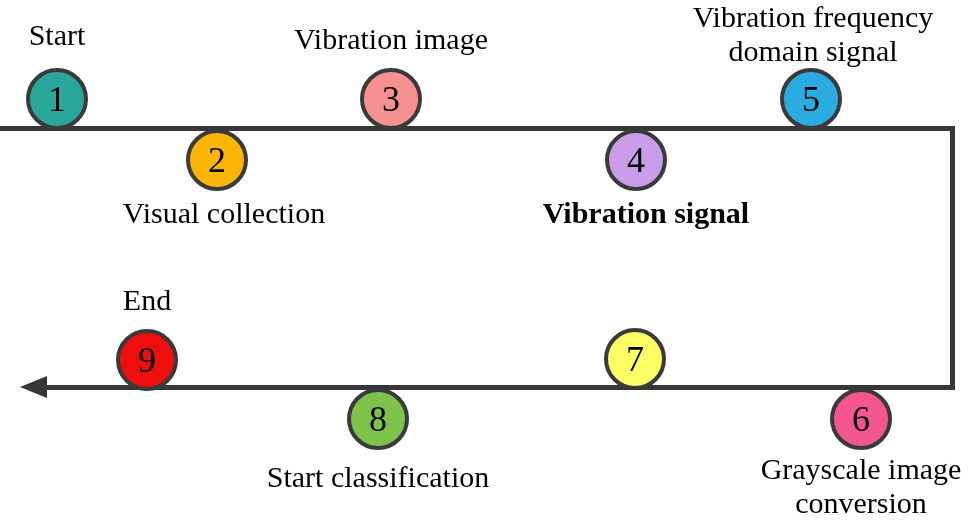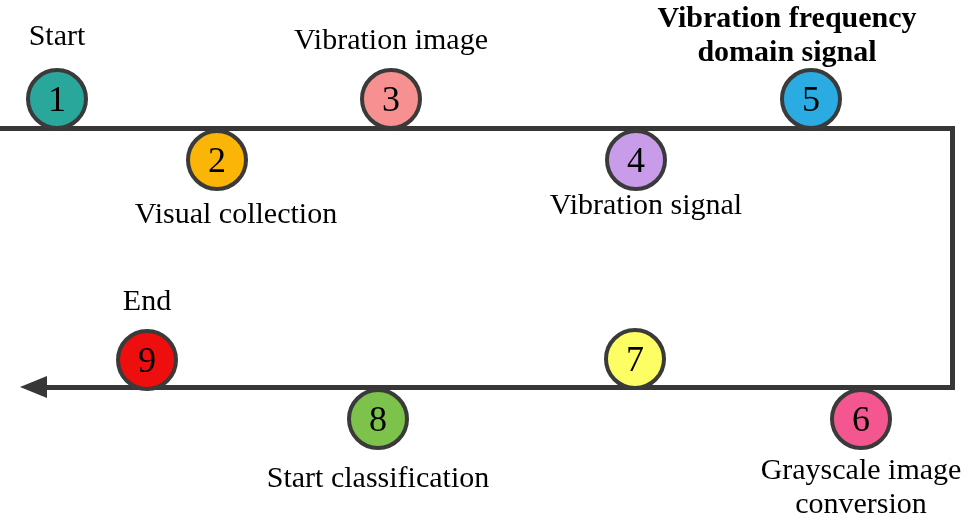--- a/index.html
+++ b/index.html
@@ -55,24 +55,24 @@
   .c2 { left: 186px; top: 129px; }
   .c3 { left: 360px; top: 68px;  }
   .c4 { left: 605px; top: 129px; }
   .c5 { left: 780px; top: 68px;  }
   .c6 { left: 830px; top: 388px; }
   .c7 { left: 604px; top: 328px; }
   .c8 { left: 347px; top: 388px; }
   .c9 { left: 116px; top: 329px; }
   
   .l1 { left: -3px;  top: 18px;  width: 120px; }
-  .l2 { left: 116px; top: 196px; width: 240px; }
+  .l2 { left: 104px; top: 196px; width: 240px; }
   .l3 { left: 271px; top: 22px;  width: 240px; }
-  .l4 { left: 521px; top: 187px; width: 250px; }
-  .l5 { left: 652px; top: 0px;   width: 270px; font-weight: bold; }
+  .l4 { left: 521px; top: 196px; width: 250px; font-weight: bold; }
+  .l5 { left: 678px; top: 0px;   width: 270px; }
   .l6 { left: 746px; top: 452px; width: 230px; }
   .l7 { left: 576px; top: 283px; width: 120px; }
   .l8 { left: 248px; top: 460px; width: 260px; }
   .l9 { left: 87px;  top: 283px; width: 120px; font-family: Liberation Serif, serif; }
   
   .line-top    { left: 0px;   top: 126px; width: 955px; height: 5px; }
   .line-right  { left: 950px; top: 126px; width: 5px;   height: 264px; }
   .line-bottom { left: 30px;  top: 385px; width: 925px; height: 5px; }
   .arrow-left  { left: 20px;  top: 376px; }
 </style>

